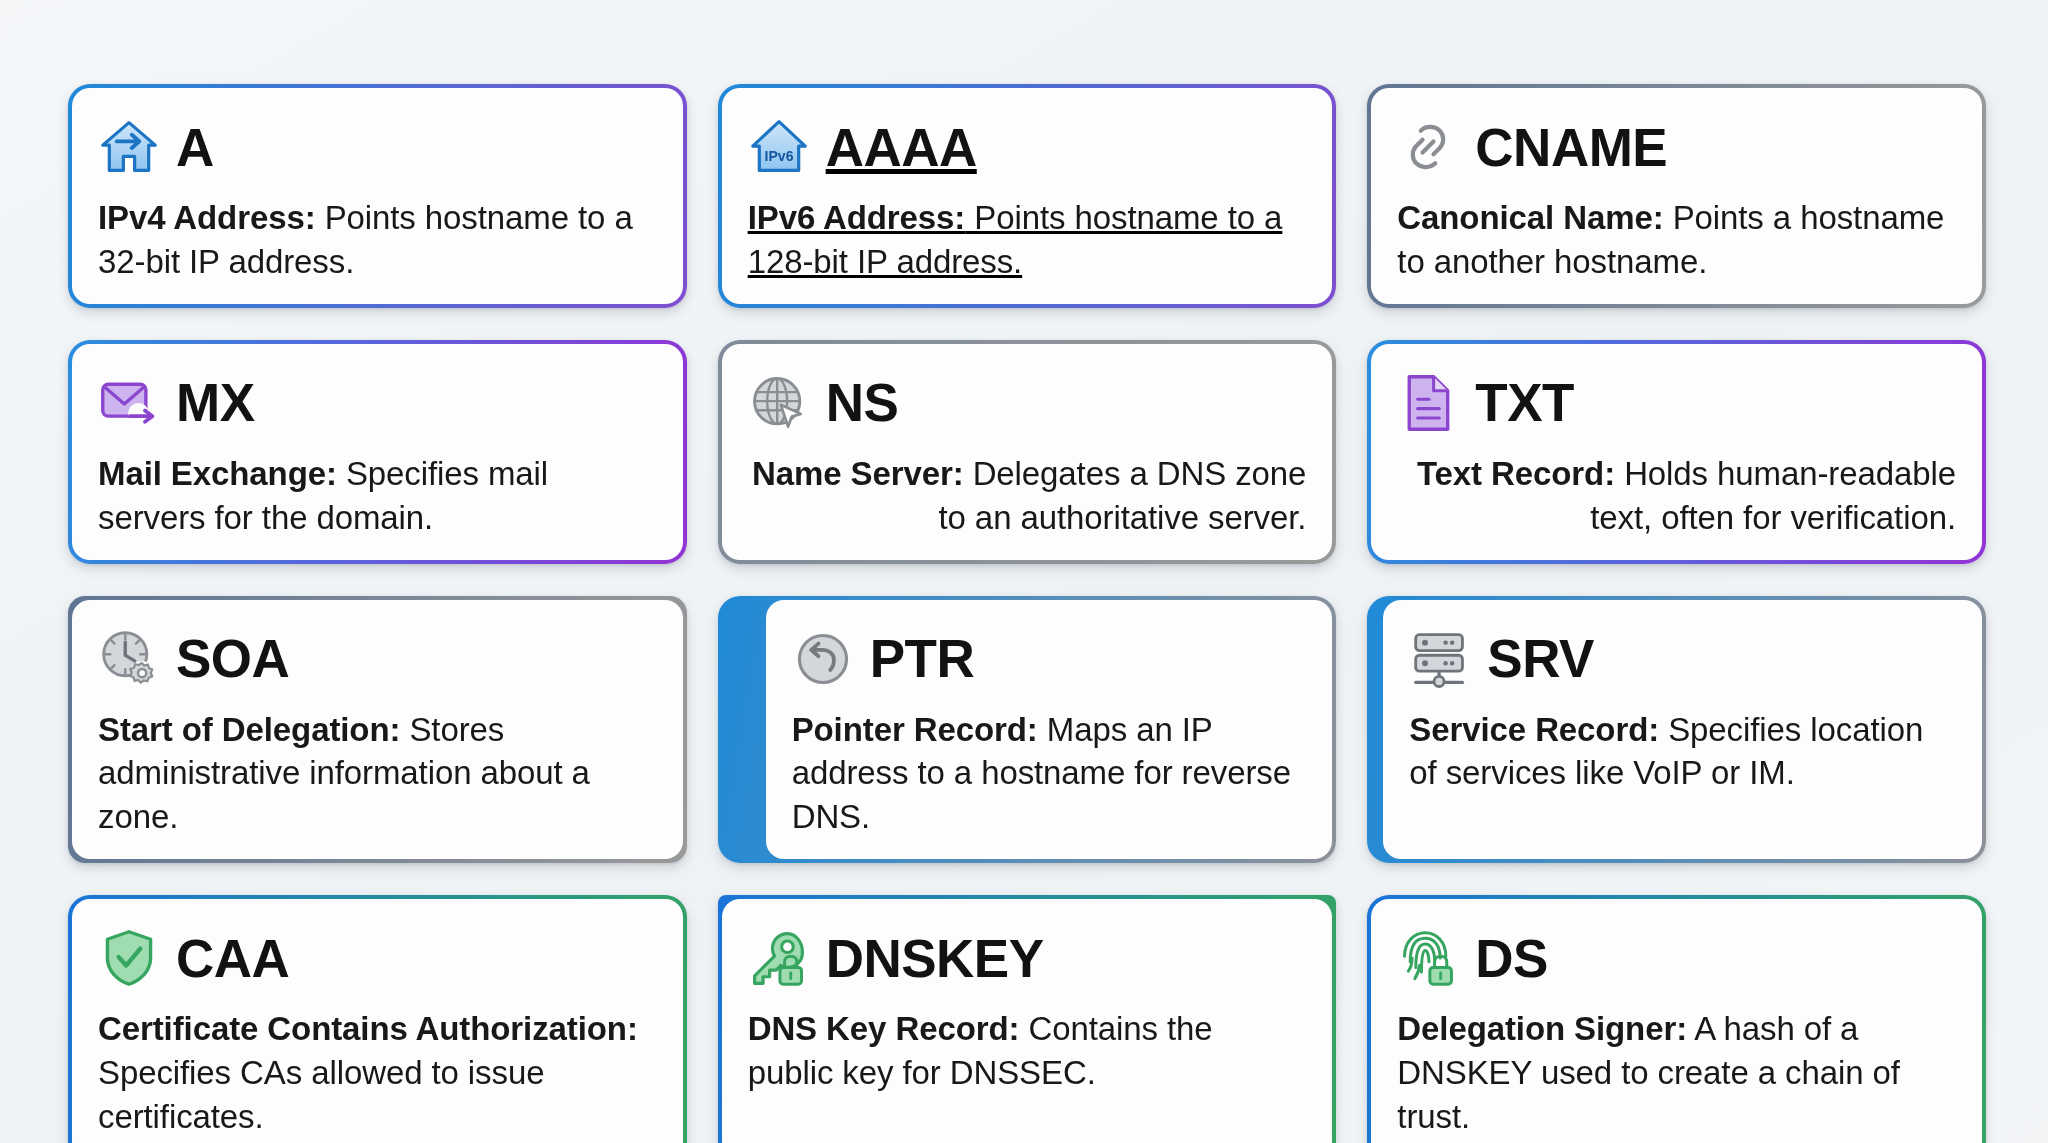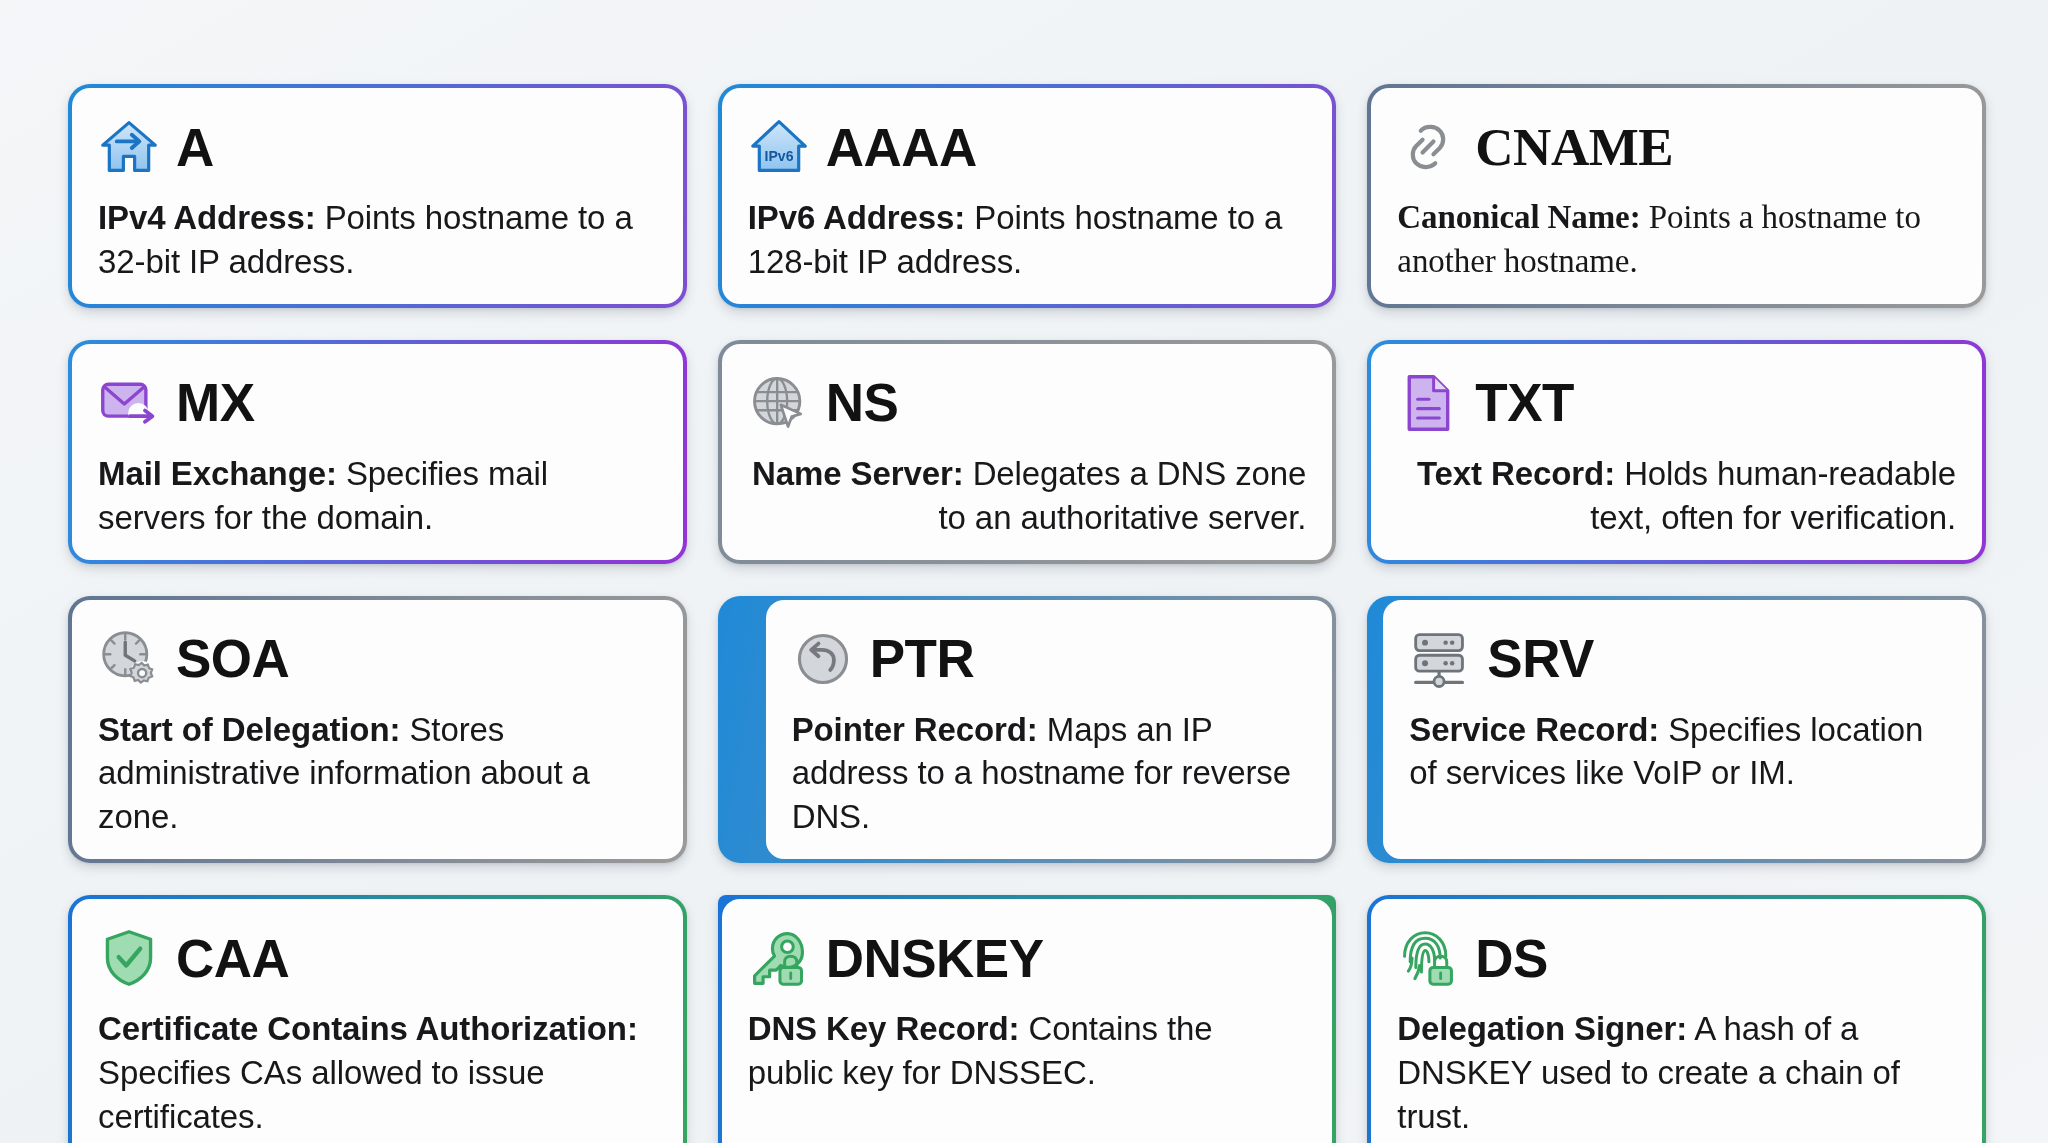--- a/index.html
+++ b/index.html
@@ -99,41 +99,41 @@
         <path d="M32 6 L60 30 L53 30 L53 57 L38 57 L38 42 L26 42 L26 57 L11 57 L11 30 L4 30 Z" fill="url(#hg1)" stroke="#1b74c4" stroke-width="3.4" stroke-linejoin="round"></path>
         <path d="M19 26 L42 26" stroke="#1b74c4" stroke-width="4.2" stroke-linecap="round"></path>
         <path d="M35 19 L43 26 L35 33" fill="none" stroke="#1b74c4" stroke-width="4.2" stroke-linecap="round" stroke-linejoin="round"></path>
       </svg>
             </span>
             <span class="rec-title">A</span>
           </div>
           <div class="rec-desc"><b>IPv4 Address:</b><span> Points hostname to a 32-bit IP address.</span></div>
         </div>
       </div>
-      <div class="card" style="background: linear-gradient(100deg, rgb(31, 138, 216) 0%, rgb(126, 79, 208) 100%);">
+      <div class="card" style="background: linear-gradient(100deg, rgb(31, 138, 216) 0%, rgb(126, 79, 208) 100%); text-decoration: underline;">
         <div class="card-inner">
           <div class="card-head">
             <span class="icon-wrap">
               <svg width="60" height="60" viewBox="0 0 64 64">
         <defs>
                   <linearGradient id="hg2" x1="0" y1="0" x2="0" y2="1">
           <stop offset="0" stop-color="#cfe6fa"></stop>
                     <stop offset="1" stop-color="#8fc4ef"></stop>
         </linearGradient>
                 </defs>
         <path d="M32 5 L60 31 L53 31 L53 57 L11 57 L11 31 L4 31 Z" fill="url(#hg2)" stroke="#1b74c4" stroke-width="3.4" stroke-linejoin="round"></path>
         <text x="32" y="47" text-anchor="middle" font-family="Liberation Sans, sans-serif" font-size="15" font-weight="bold" fill="#1257a0">IPv6</text>
       </svg>
             </span>
             <span class="rec-title">AAAA</span>
           </div>
           <div class="rec-desc"><b>IPv6 Address:</b><span> Points hostname to a 128-bit IP address.</span></div>
         </div>
       </div>
-      <div class="card" style="background: linear-gradient(100deg, rgb(95, 117, 147) 0%, rgb(154, 154, 154) 100%); font-family: Liberation Serif, serif;">
+      <div class="card" style="background: linear-gradient(100deg, rgb(95, 117, 147) 0%, rgb(154, 154, 154) 100%);">
         <div class="card-inner">
           <div class="card-head">
             <span class="icon-wrap">
               <svg width="58" height="58" viewBox="0 0 64 64">
         <g fill="none" stroke="#8a8e93" stroke-width="4.6" stroke-linecap="round">
           <path d="M24 14 C30 8 40 9 45 14 C50 19 50 28 45 33 L38 40"></path>
           <path d="M40 50 C34 56 24 55 19 50 C14 45 14 36 19 31 L26 24"></path>
           <path d="M26 38 L38 26"></path>
         </g>
       </svg>
@@ -193,21 +193,21 @@
                   <path d="M16 38 L39 38"></path>
                   <path d="M16 48 L39 48"></path>
         </g>
       </svg>
             </span>
             <span class="rec-title">TXT</span>
           </div>
           <div class="rec-desc"><b>Text Record:</b><span> Holds human-readable text, often for verification.</span></div>
         </div>
       </div>
-      <div class="card" style="background: linear-gradient(100deg, rgb(95, 117, 147) 0%, rgb(154, 154, 154) 100%);">
+      <div class="card" style="background: linear-gradient(100deg, rgb(95, 117, 147) 0%, rgb(154, 154, 154) 100%); border-radius: 17px;">
         <div class="card-inner">
           <div class="card-head">
             <span class="icon-wrap">
               <svg width="60" height="60" viewBox="0 0 64 64">
         <circle cx="28" cy="27" r="23" fill="#d3d6da" stroke="#8a8e93" stroke-width="3"></circle>
         <g stroke="#8a8e93" stroke-width="2.6" stroke-linecap="round">
           <path d="M28 6 L28 11"></path>
                   <path d="M49 27 L44 27"></path>
                   <path d="M28 48 L28 43"></path>
                   <path d="M7 27 L12 27"></path>

